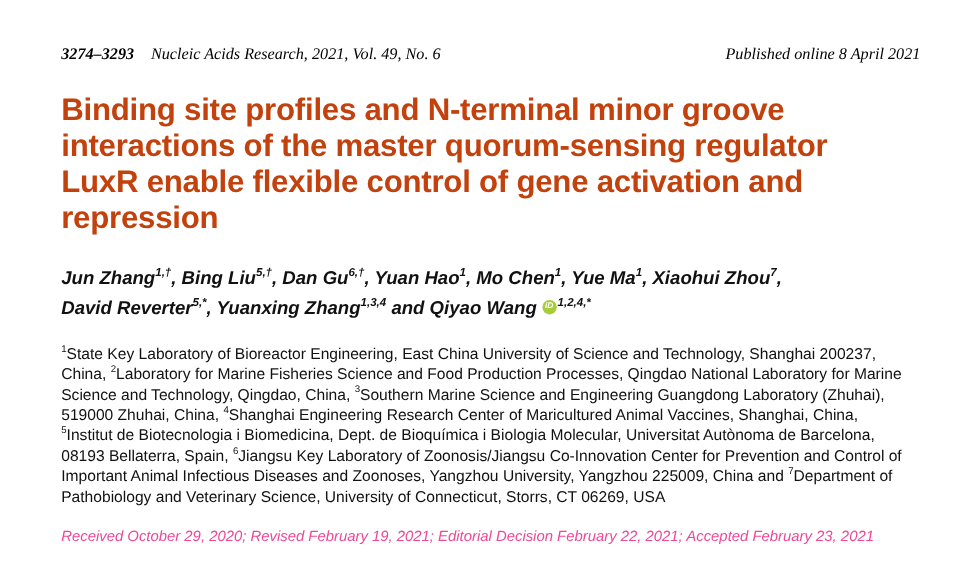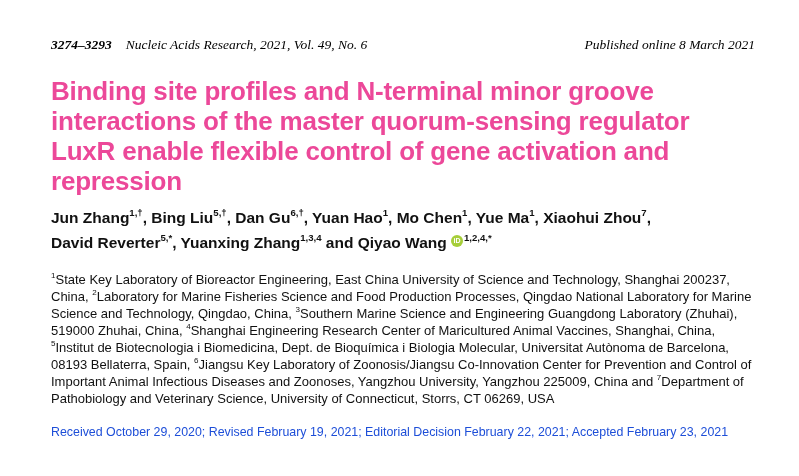--- a/index.html
+++ b/index.html
@@ -11,21 +11,21 @@
     width: 799px;
     height: 476px;
     overflow: hidden;
     color: #000000;
     font-family: "Liberation Sans", sans-serif;
   }
   .page {
     box-sizing: border-box;
     width: 799px;
     height: 476px;
-    padding: 36px 44px 0 51px;
+    padding: 36px 32px 0 51px;
   }
   
   .journal-header {
     display: flex;
     justify-content: space-between;
     align-items: flex-start;
     font-family: "Liberation Serif", serif;
     font-style: italic;
     font-size: 13.5px;
     line-height: 18px;
@@ -39,30 +39,31 @@
   }
   
   .paper-title {
     margin: 22px 0 0 0;
     max-width: 708px;
     font-family: "Liberation Sans", sans-serif;
     font-weight: bold;
     font-size: 26px;
     line-height: 30px;
     letter-spacing: -0.2px;
-    color: #ec4899;
+    color: #c2410c;
   }
   
   .authors-line {
-    margin-top: 9px;
+    margin-top: 24px;
     max-width: 710px;
     font-weight: bold;
     font-size: 15.5px;
     line-height: 25px;
     color: #111111;
+    font-style: italic;
   }
   .authors-line sup,
   .affiliations sup {
     font-size: 62%;
     line-height: 0;
     position: relative;
     top: -0.05em;
     vertical-align: super;
   }
   .orcid-icon {
@@ -85,35 +86,36 @@
     max-width: 709px;
     font-size: 13px;
     line-height: 17px;
     color: #111111;
   }
   
   .dates-line {
     margin-top: 17px;
     font-size: 12.4px;
     line-height: 16px;
-    color: #1d4ed8;
+    color: #ec4899;
+    font-style: italic;
   }
 </style>
 </head>
 <body>
 
 <div class="page">
 
   <div class="journal-header">
     <div>
       <div>
         <span class="page-range">3274–3293</span><span>Nucleic Acids Research, 2021, Vol. 49, No. 6</span>
       </div>
     </div>
-    <div class="published-online">Published online 8 March 2021</div>
+    <div class="published-online">Published online 8 April 2021</div>
   </div>
 
   <h1 class="paper-title">Binding site profiles and N-terminal minor groove interactions of the master quorum-sensing regulator LuxR enable flexible control of gene activation and repression</h1>
 
   <p class="authors-line">Jun Zhang<sup>1,†</sup>, Bing Liu<sup>5,†</sup>, Dan Gu<sup>6,†</sup>, Yuan Hao<sup>1</sup>, Mo Chen<sup>1</sup>, Yue Ma<sup>1</sup>, Xiaohui Zhou<sup>7</sup>,<br>David Reverter<sup>5,*</sup>, Yuanxing Zhang<sup>1,3,4</sup>  and Qiyao Wang <span class="orcid-icon">iD</span><sup>1,2,4,*</sup></p>
 
   <p class="affiliations"><sup>1</sup>State Key Laboratory of Bioreactor Engineering, East China University of Science and Technology, Shanghai 200237, China, <sup>2</sup>Laboratory for Marine Fisheries Science and Food Production Processes, Qingdao National Laboratory for Marine Science and Technology, Qingdao, China, <sup>3</sup>Southern Marine Science and Engineering Guangdong Laboratory (Zhuhai), 519000 Zhuhai, China, <sup>4</sup>Shanghai Engineering Research Center of Maricultured Animal Vaccines, Shanghai, China, <sup>5</sup>Institut de Biotecnologia i Biomedicina, Dept. de Bioquímica i Biologia Molecular, Universitat Autònoma de Barcelona, 08193 Bellaterra, Spain, <sup>6</sup>Jiangsu Key Laboratory of Zoonosis/Jiangsu Co-Innovation Center for Prevention and Control of Important Animal Infectious Diseases and Zoonoses, Yangzhou University, Yangzhou 225009, China and <sup>7</sup>Department of Pathobiology and Veterinary Science, University of Connecticut, Storrs, CT 06269, USA</p>
 
   <p class="dates-line">Received October 29, 2020; Revised February 19, 2021; Editorial Decision February 22, 2021; Accepted February 23, 2021</p>
 

